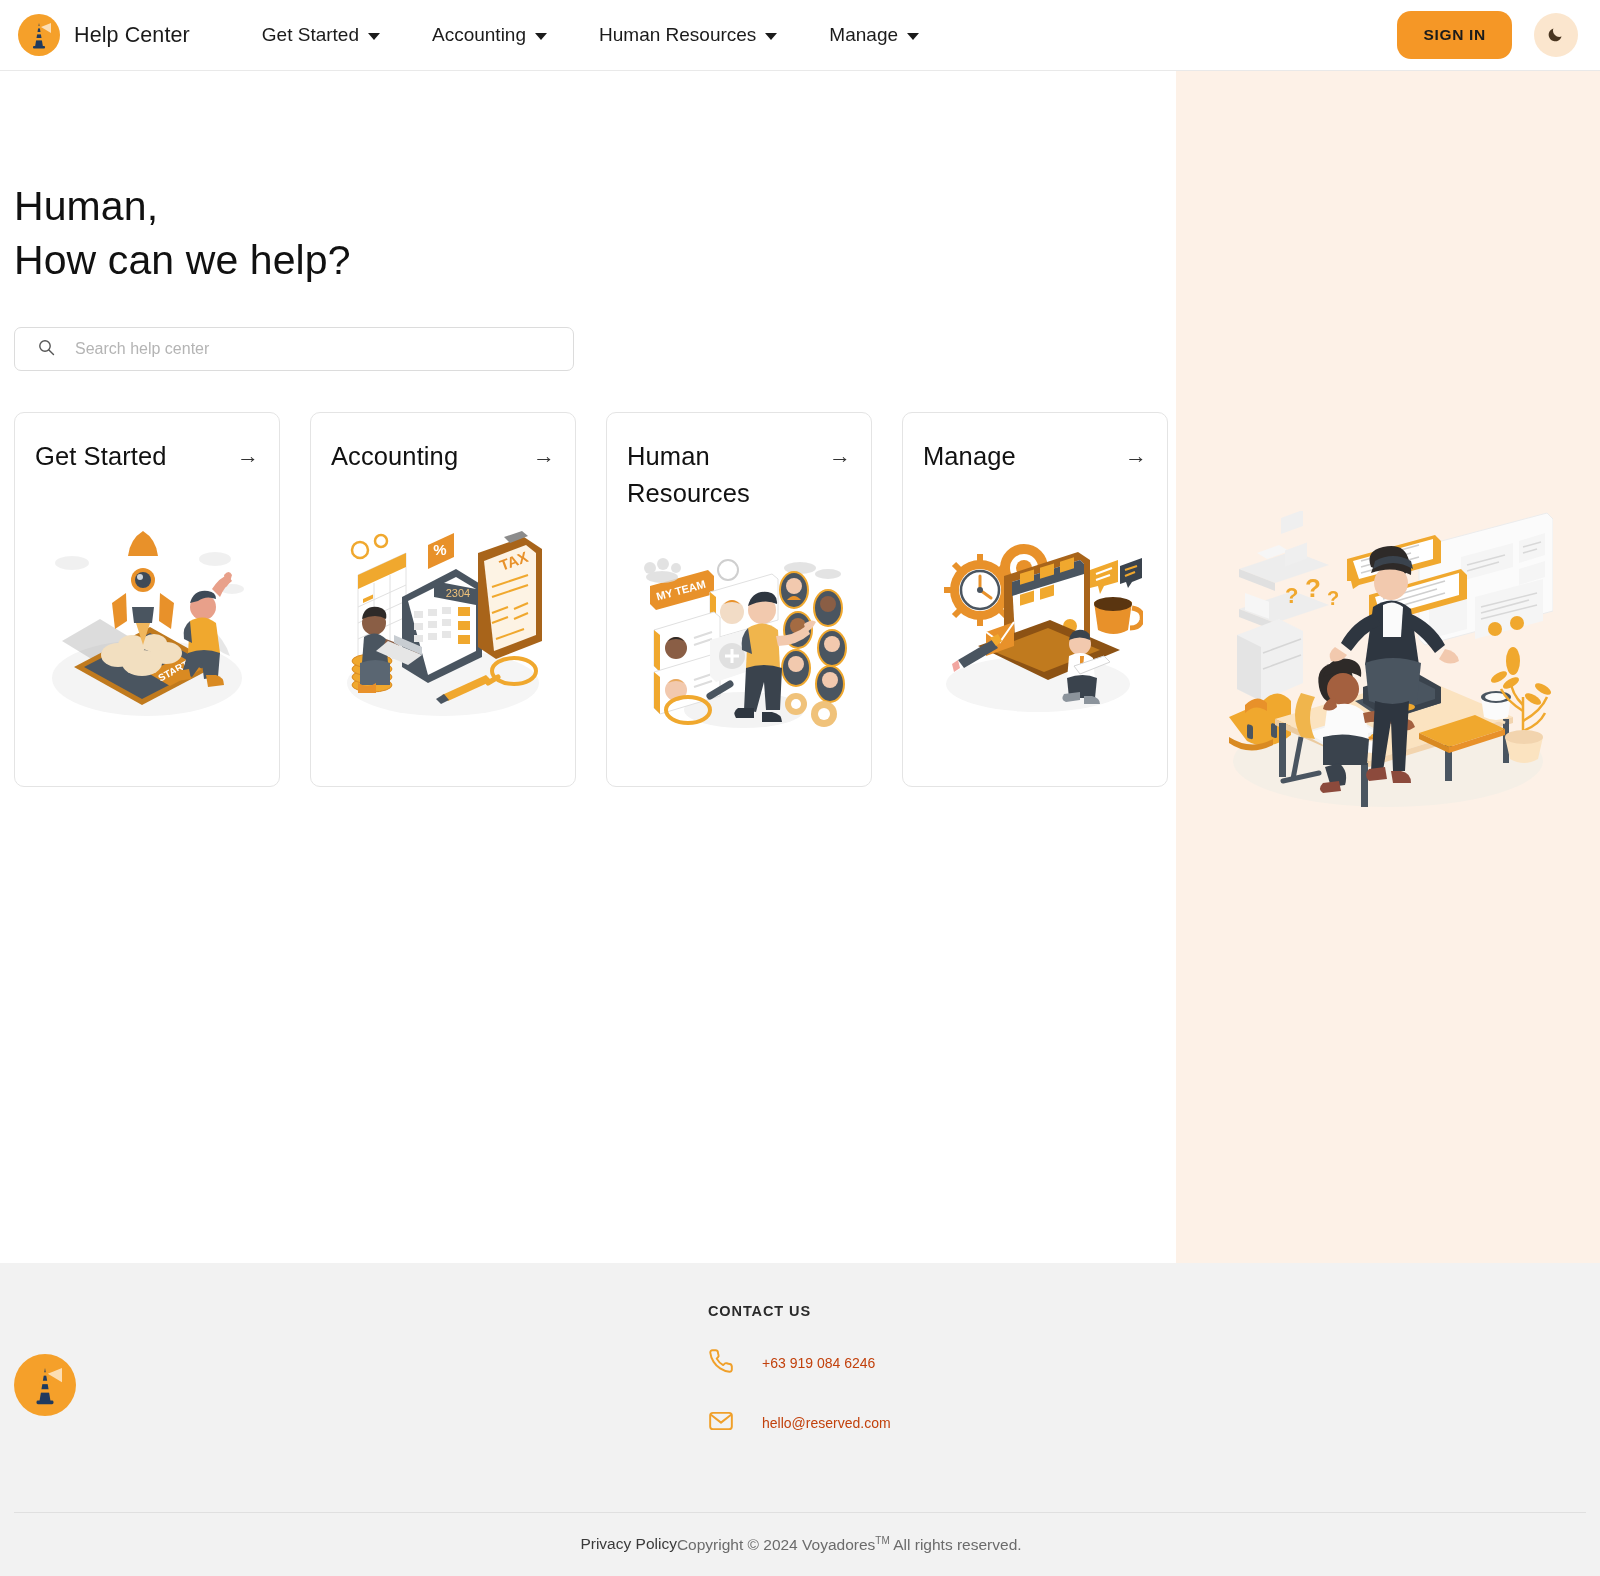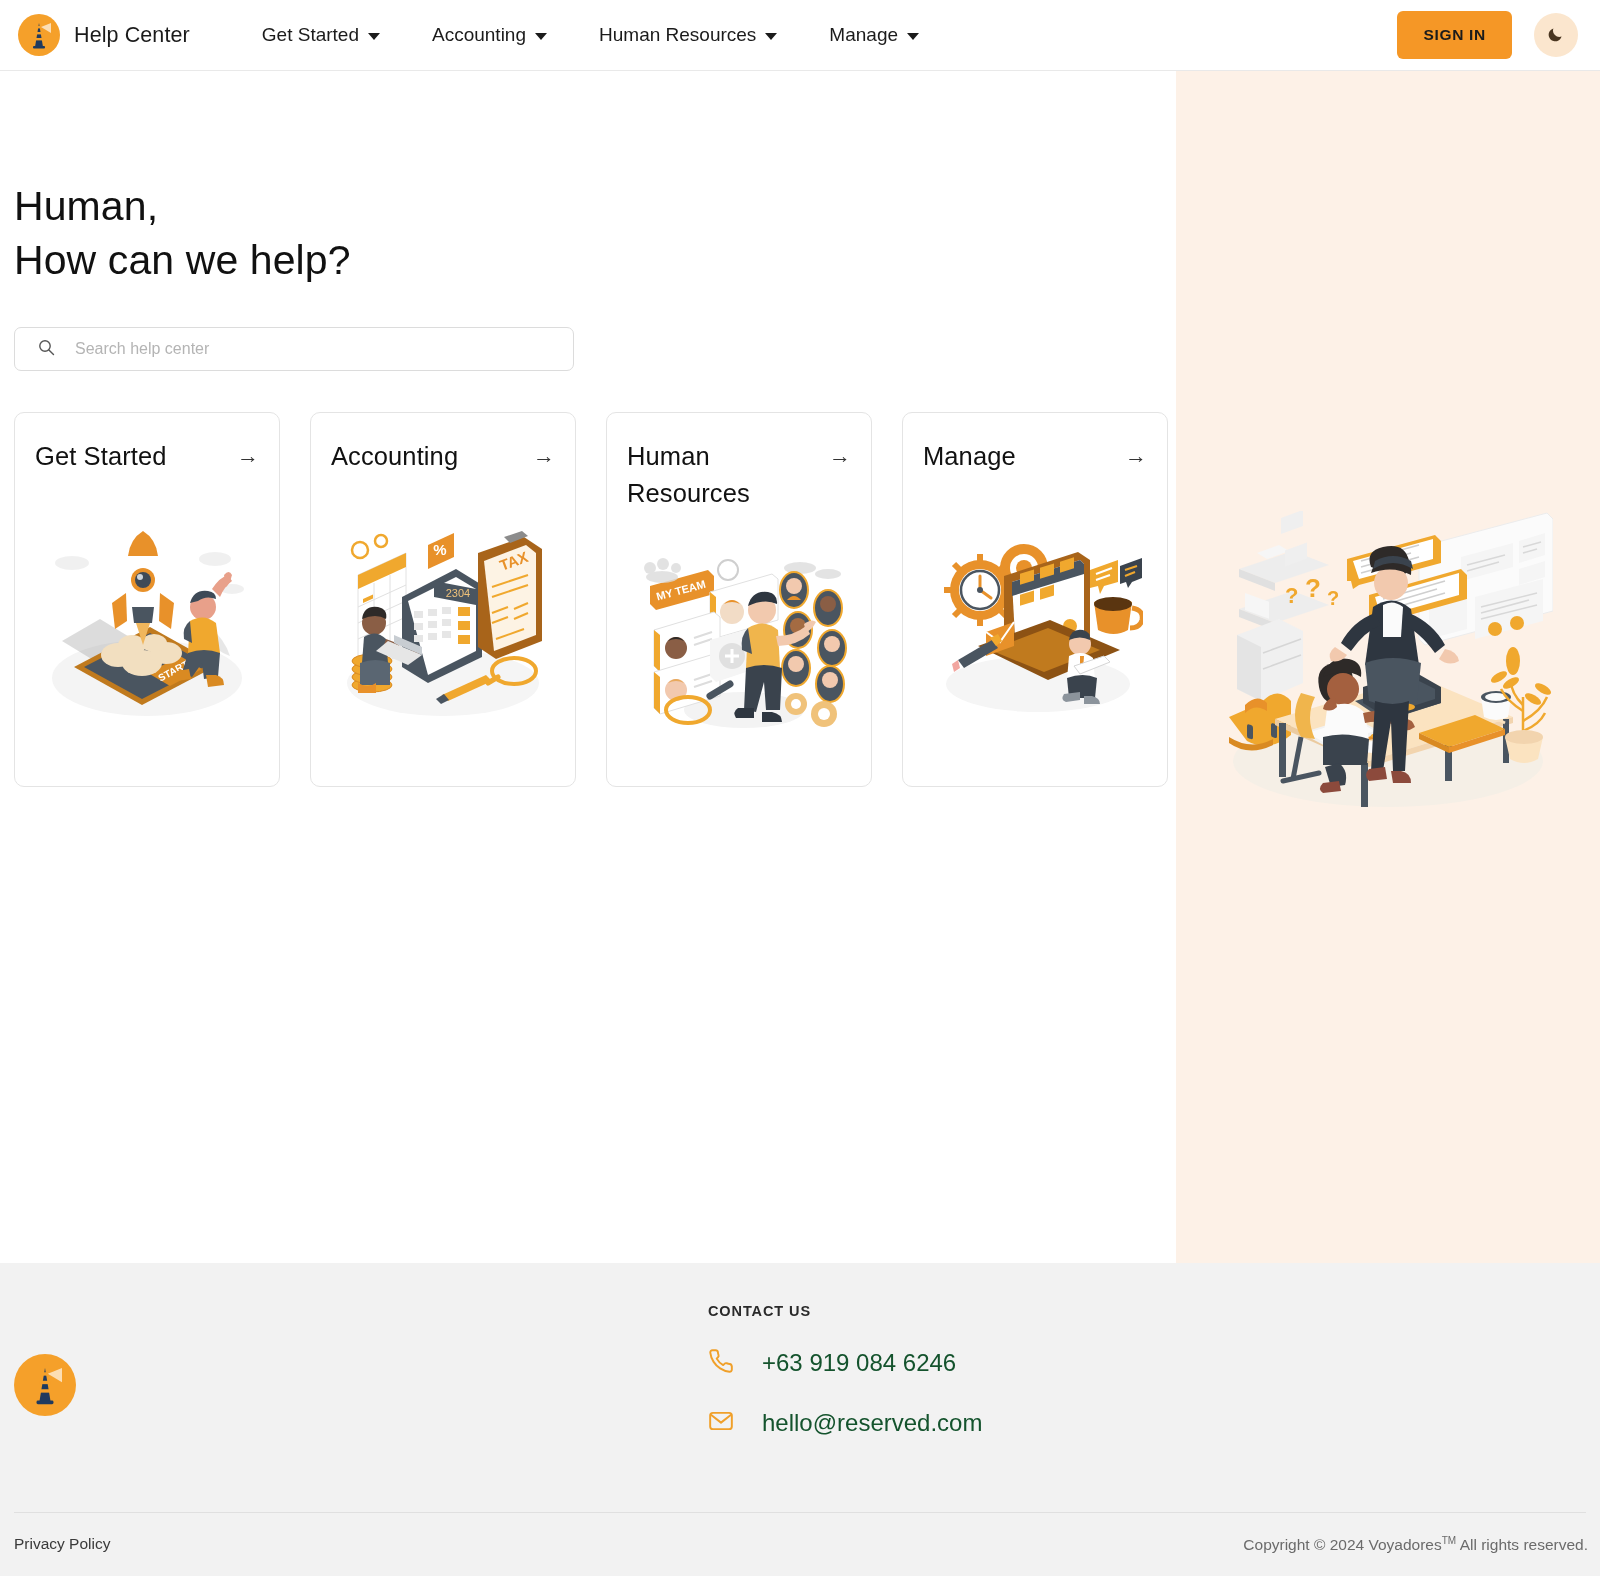--- a/index.html
+++ b/index.html
@@ -50,21 +50,21 @@
   .nav-right { margin-left: auto; display: flex; align-items: center; gap: 22px; }
   .signin-btn {
     background: #F59726;
     color: #1b1b1b;
     border: none;
     font-family: inherit;
     font-size: 15.5px;
     font-weight: bold;
     letter-spacing: .7px;
     padding: 15px 26px;
-    border-radius: 6px;
+    border-radius: 14px;
     cursor: pointer;
   }
   .theme-toggle {
     width: 44px; height: 44px; border-radius: 50%;
     background: #FBE6CE;
     display: flex; align-items: center; justify-content: center;
     cursor: pointer; border: none;
   }
 
   
@@ -154,24 +154,24 @@
   .footer-col.contact { width: auto; flex: 1 1 auto; }
   .footer-col-title {
     font-size: 14.5px; font-weight: bold; letter-spacing: .9px;
     color: #2a2a2a; margin-bottom: 29px;
   }
   .footer-link {
     display: block; font-size: 18.5px; color: #3a3a3a;
     margin-bottom: 34px; text-decoration: none; cursor: pointer;
   }
   .contact-row { display: flex; align-items: center; gap: 28px; margin-bottom: 30px; }
-  .contact-text { font-size: 24px; color: #14532d; }
+  .contact-text { font-size: 14px; color: #c2410c; }
   .footer-divider { height: 1px; background: #e0e0e0; margin: 0 14px; }
   .footer-bottom {
-    display: flex; align-items: center; justify-content: space-between;
+    display: flex; align-items: center; justify-content: center;
     padding: 22px 12px 22px 14px;
     font-size: 15.5px; color: #6b6b6b;
   }
   .privacy { color: #3a3a3a; cursor: pointer; text-decoration: none; }
   .copyright sup { font-size: 10px; }
 </style>
 </head>
 <body>
 
 <div class="page">

